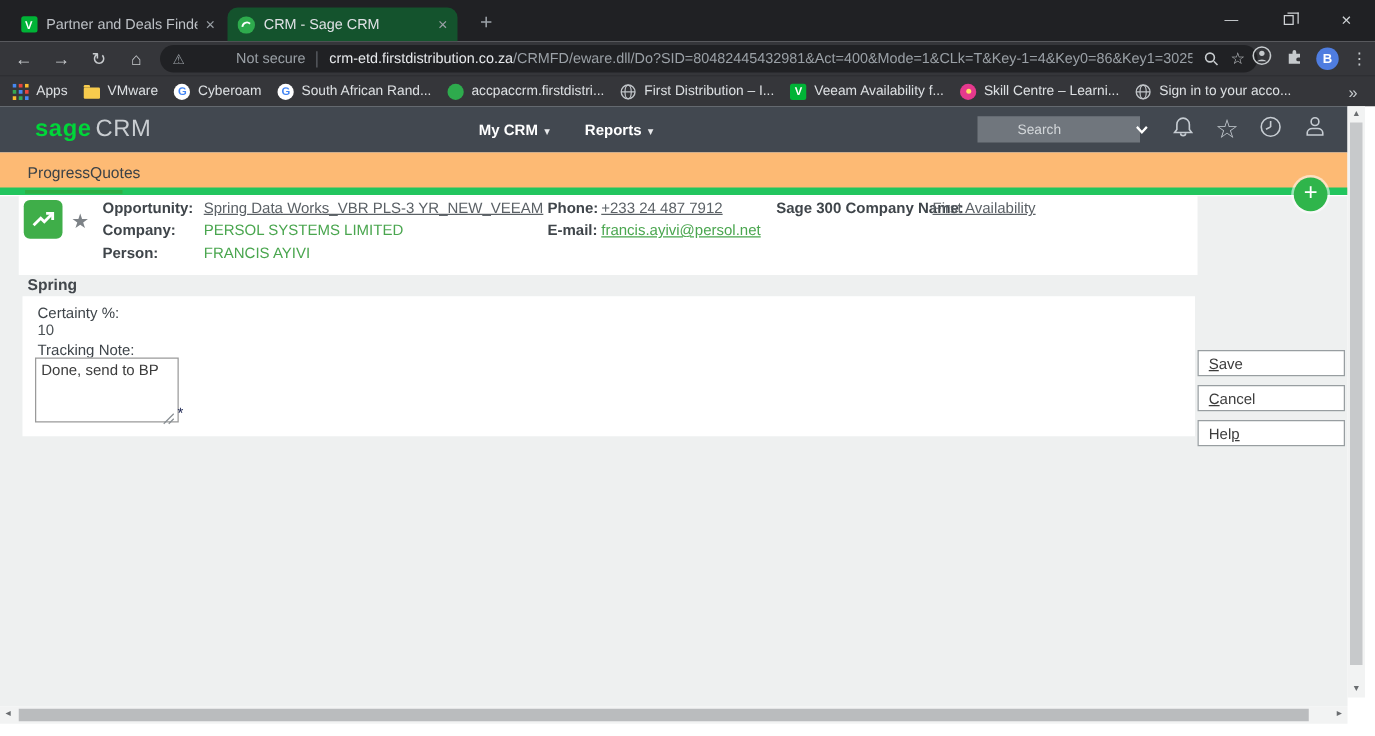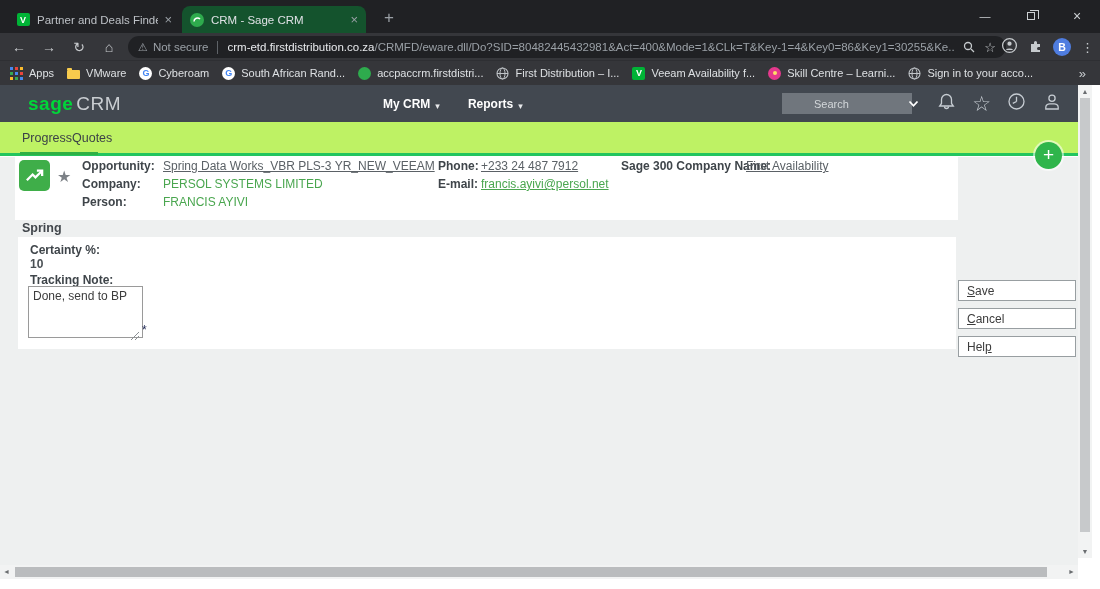--- a/index.html
+++ b/index.html
@@ -20,21 +20,21 @@
   .win-controls { position:absolute; right:0; top:0; height:32px; display:flex; }
   .win-btn { width:46px; height:32px; display:flex; align-items:center; justify-content:center; color:#cdd1d4; font-size:11px; }
   .restore-icon { width:8px; height:8px; border:1px solid #cdd1d4; position:relative; }
   .restore-icon::before { content:""; position:absolute; top:-3px; left:2px; width:8px; height:8px; border:1px solid #cdd1d4; border-bottom:none; border-left:none; }
 
   
   .toolbar { position:absolute; left:0; top:33px; width:1100px; height:27px; background:#35363a; }
   .navbtn { position:absolute; top:3px; width:22px; height:22px; color:#c8cbce; font-size:14px; text-align:center; line-height:22px; }
   .url-pill { position:absolute; left:128px; top:3px; width:878px; height:22px; background:#202124; border-radius:11px; display:flex; align-items:center; padding:0 10px; }
   .warn { color:#9aa0a6; font-size:11px; margin-right:5px; }
-  .notsecure { color:#9aa0a6; font-size:11.5px; white-space:nowrap; }
+  .notsecure { color:#9aa0a6; font-size:11.5px; white-space:nowrap;margin-left:36px; }
   .url-div { width:1px; height:13px; background:#5f6368; margin:0 9px; }
   .url-host { color:#e8eaed; font-size:11.5px; white-space:nowrap; }
   .url-path { color:#9aa0a6; font-size:11.5px; white-space:nowrap; overflow:hidden; flex:1; }
   .pill-icon { margin-left:9px; display:flex; align-items:center; }
   .omni-star { color:#c6cacd; font-size:13px; margin-left:9px; }
   .tb-right { position:absolute; right:6px; top:3px; height:22px; display:flex; align-items:center; gap:10px; }
   .avatar-b { width:18px; height:18px; border-radius:50%; background:#4F7DE0; color:#fff; font-size:10.5px; font-weight:bold; display:flex; align-items:center; justify-content:center; }
   .kebab { color:#c6cacd; font-size:13px; }
 
   
@@ -57,21 +57,21 @@
   .crm-nav { position:absolute; left:383px; top:0; height:37px; display:flex; align-items:center; gap:28px; }
   .crm-nav-item { color:#fff; font-size:12px; font-weight:bold; display:flex; align-items:flex-end; gap:5px; }
   .crm-nav-item .caret { font-size:9px; color:#e8eaec; }
   .crm-search { position:absolute; left:782px; top:8px; width:130px; height:21px; background:#70767D; display:flex; align-items:center;padding-left:26px; }
   .crm-search input { flex:1; background:transparent; border:none; outline:none; color:#e8eaec; font-size:11px; padding:0 6px; width:100px; font-family:inherit; }
   .crm-search input::placeholder { color:#d3d7da; }
   .crm-icons { position:absolute; right:16px; top:6px; display:flex; align-items:center; gap:16px; height:25px; }
   .hdr-star { color:#c6ccd2; font-size:21px; line-height:20px; }
 
   
-  .page-top { position:absolute; left:0; top:122px; width:1078px; height:34px; background:#bef264; border-bottom:3px solid #22c55e; }
+  .page-top { position:absolute; left:0; top:122px; width:1078px; height:34px; background:#fdba74; border-bottom:6px solid #22c55e; }
   .module-tab { position:absolute; left:22px; top:9px; font-size:12.5px; color:#3c4247; }
   .tab-underline { position:absolute; left:20px; top:30px; width:78px; height:3px; background:#2EB044; }
 
   .page-body { position:absolute; left:0; top:157px; width:1078px; height:408px; background:#eef0f0; }
 
   .info-panel { position:absolute; left:15px; top:0; width:943px; height:63px; background:#fff; }
   .opp-icon { position:absolute; left:4px; top:3px; width:31px; height:31px; background:#3FAE49; border-radius:5px; display:flex; align-items:center; justify-content:center; }
   .fav-star { position:absolute; left:42px; top:10px; color:#7d8287; font-size:16px; }
   .f-label { position:absolute; font-size:12px; font-weight:bold; color:#3F454A; white-space:nowrap; }
   .f-value { position:absolute; font-size:12px; color:#5b6166; white-space:nowrap;text-decoration:underline; }
@@ -79,21 +79,21 @@
   .u { text-decoration:underline; }
   .row1 { top:2px; } .row2 { top:20px; } .row3 { top:38px; }
   .col-lbl { left:67px; } .col-val { left:148px; }
   .col-plbl { left:423px; } .col-pval { left:466px; }
   .col-slbl { left:606px; } .col-sval { left:731px; }
 
   .add-btn { position:absolute; left:1035px; top:142px; width:27px; height:27px; border-radius:50%; background:#2FB54B; color:#fff; font-size:19px; text-align:center; line-height:25px; box-shadow:0 0 0 2px rgba(255,255,255,.55); }
 
   .status-heading { position:absolute; left:22px; top:64px; font-size:12.5px; font-weight:bold; color:#42474c; }
   .status-panel { position:absolute; left:18px; top:80px; width:938px; height:112px; background:#fff; }
-  .s-lbl { position:absolute; left:12px; font-size:12px; font-weight:bold; color:#3F454A; }
+  .s-lbl { position:absolute; left:12px; font-size:12px; font-weight:normal; color:#3F454A; }
   .s-val { position:absolute; left:12px; font-size:12px; color:#4a5054; }
   .tracking-area { position:absolute; left:10px; top:49px; width:115px; height:52px; border:1px solid #9a9a9a; font-family:inherit; font-size:12px; color:#3c3c3c; padding:2px 4px; resize:none; outline:none; background:#fff; }
   .grip { position:absolute; left:112px; top:90px; pointer-events:none; }
   .cursor-star { position:absolute; left:124px; top:86px; font-size:12px; color:#222a55; }
 
   .action-btn { position:absolute; left:958px; width:118px; height:21px; background:#fff; border:1px solid #989EA1; display:flex; align-items:center; padding-left:8px; font-size:12px; color:#3c3c3c; }
   .btn-save { top:123px; } .btn-cancel { top:151px; } .btn-help { top:179px; }
 
   
   .vscroll { position:absolute; left:1078px; top:85px; width:14px; height:473px; background:#f2f3f3; }
@@ -307,21 +307,21 @@
       <a class="f-link u row2 col-pval" href="#">francis.ayivi@persol.net</a>
 
       <span class="f-label row1 col-slbl">Sage 300 Company Name:</span>
       <span class="f-value row1 col-sval">First Availability</span>
     </div>
 
     <div class="status-heading">Spring</div>
 
     <div class="status-panel">
       <span class="s-lbl" style="top:6px;">Certainty %:</span>
-      <span class="s-val" style="top:20px;font-weight:bold;">10</span>
+      <span class="s-val" style="top:20px;">10</span>
       <span class="s-lbl" style="top:36px;">Tracking Note:</span>
       <textarea class="tracking-area" style="">Done, send to BP</textarea>
       <span class="grip">
         <svg width="10" height="10">
             <path d="M9 1 L1 9 M9 5 L5 9" stroke="#8a8f94" stroke-width="1" fill="none"></path>
           </svg>
       </span>
       <span class="cursor-star">*</span>
     </div>
 

